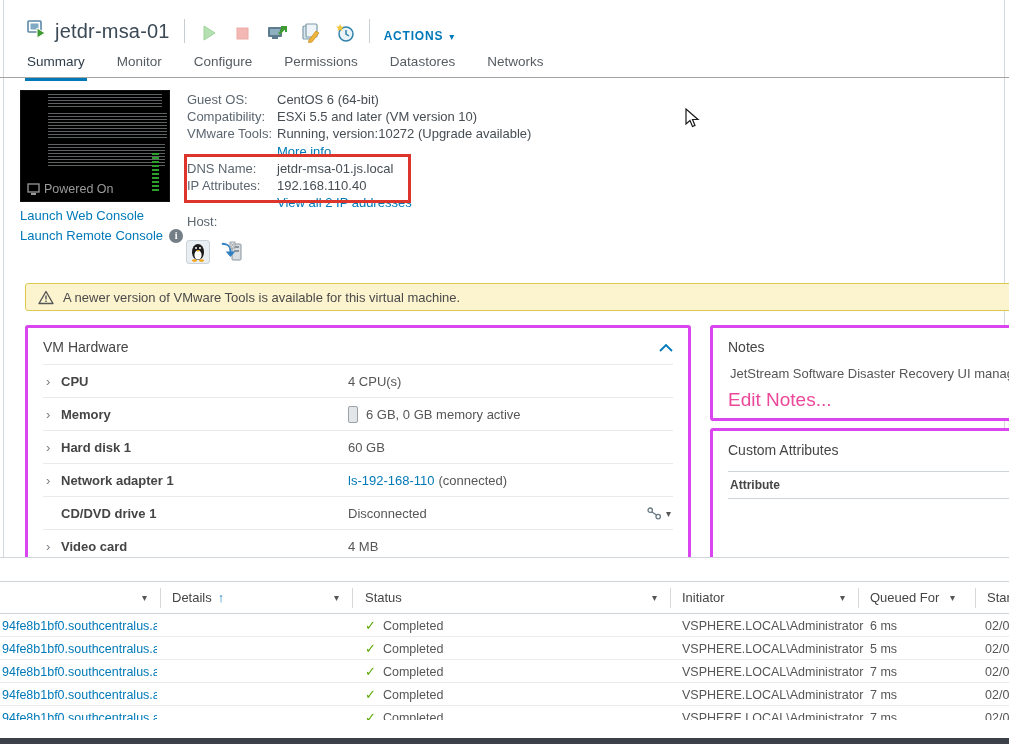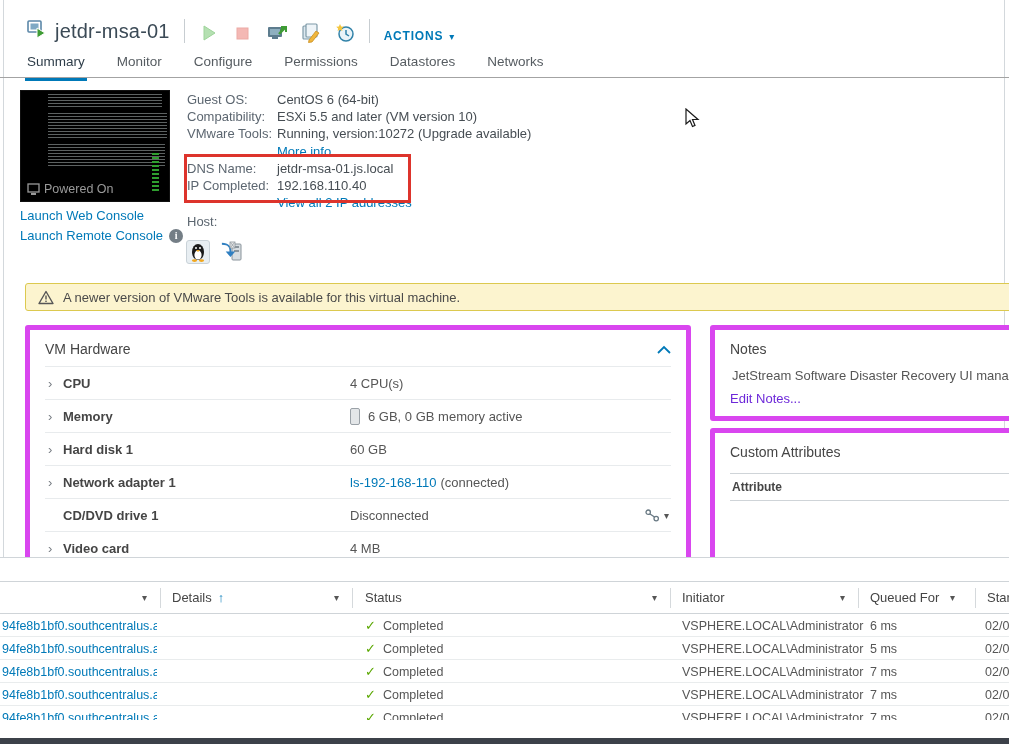--- a/index.html
+++ b/index.html
@@ -54,38 +54,38 @@
   .os-icon { width:24px; height:24px; display:flex; align-items:center; justify-content:center; background:#e8eef2; border:1px solid #c9d2d8; border-radius:3px; }
   .os-icon.plain { background:transparent; border:none; }
 
   .cursor { position:absolute; left:685px; top:108px; pointer-events:none; }
 
   
   .banner { position:absolute; left:25px; top:283px; width:990px; height:28px; background:#fcf4cf; border:1px solid #dcc94f; border-radius:3px; display:flex; align-items:center; padding:0 12px; font-size:13px; color:#4a4a4a; }
   .banner svg { margin-right:9px; flex:0 0 auto; }
 
   
-  .panel { position:absolute; background:#fff; border:5px solid #d946ef; border-radius:3px; }
+  .panel { position:absolute; background:#fff; border:3px solid #d946ef; border-radius:3px; }
   .panel-title { font-size:14px; color:#454545; padding:11px 15px 9px 15px; display:flex; justify-content:space-between; align-items:center; }
 
   .hw-panel { left:25px; top:325px; width:666px; height:260px; }
   .hw-rows { margin:0 15px; }
   .hw-row { position:relative; height:33px; border-top:1px solid #e8ebed; display:flex; align-items:center; font-size:13px; }
   .hw-caret { width:18px; color:#767c82; font-size:13px; padding-left:3px; cursor:pointer; }
   .hw-label { font-weight:700; color:#454545; }
   .hw-value { position:absolute; left:305px; color:#565656; display:flex; align-items:center; }
   .hw-value a { color:#0079b8; text-decoration:none; cursor:pointer; }
   .hw-suffix { margin-left:4px; }
   .mem-chip { display:inline-block; width:10px; height:17px; background:#e3e6e8; border:1px solid #9aa1a7; border-radius:2px; margin-right:8px; }
   .hw-controls { position:absolute; right:2px; display:flex; align-items:center; gap:4px; color:#6a7a84; cursor:pointer; }
   .hw-controls .chev { font-size:10px; color:#565656; }
 
   .notes-panel { left:710px; top:325px; width:320px; height:96px; }
   .notes-text { font-size:13px; color:#565656; padding:2px 0 4px 17px; white-space:nowrap; overflow:hidden; }
-  .notes-edit { font-size:13px; color:#6d28d9; padding:4px 0 0 15px; text-decoration:none; display:inline-block; cursor:pointer; }
+  .notes-edit { font-size:19px; color:#ec4899; padding:4px 0 0 15px; text-decoration:none; display:inline-block; cursor:pointer; }
 
   .attr-panel { left:710px; top:428px; width:320px; height:140px; }
   .attr-table { margin:4px 15px 0 15px; border-top:1px solid #cfd4d8; }
   .attr-head { font-size:12px; font-weight:700; color:#454545; padding:6px 2px; border-bottom:1px solid #cfd4d8; }
 
   
   .task-pane { position:absolute; left:0; top:557px; width:1009px; height:187px; background:#fff; border-top:1px solid #d0d5d9; z-index:5; }
   .task-head { position:absolute; left:0; top:23px; width:1009px; height:33px; border-top:1px solid #cfd4d8; border-bottom:1px solid #cfd4d8; font-size:13px; color:#454545; }
   .th-cell { position:absolute; top:0; height:100%; display:flex; align-items:center; padding:0 10px; }
   .th-sep { position:absolute; top:6px; width:1px; height:20px; background:#d5d9dc; }
@@ -212,21 +212,21 @@
     </div>
     <div class="info-row">
       <span class="info-label"></span>
       <a class="info-link">More info</a>
     </div>
     <div class="info-row">
       <span class="info-label">DNS Name:</span>
       <span class="info-value">jetdr-msa-01.js.local</span>
     </div>
     <div class="info-row">
-      <span class="info-label">IP Completed:</span>
+      <span class="info-label">IP Attributes:</span>
       <span class="info-value">192.168.110.40</span>
     </div>
     <div class="info-row">
       <span class="info-label"></span>
       <a class="info-link">View all 2 IP addresses</a>
     </div>
     <div class="info-row host-row">
       <span class="info-label">Host:</span>
     </div>
   </div>

